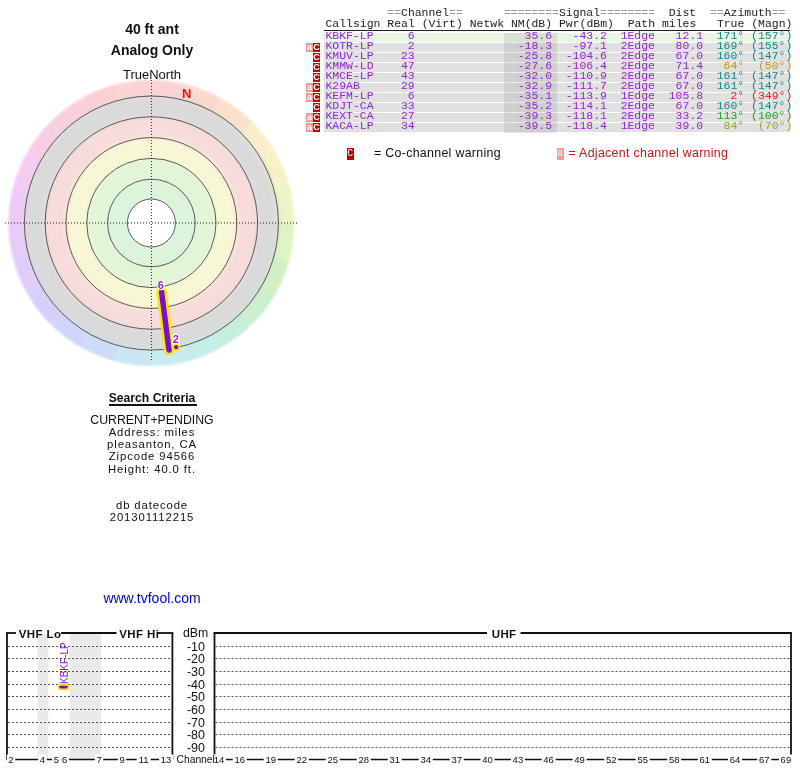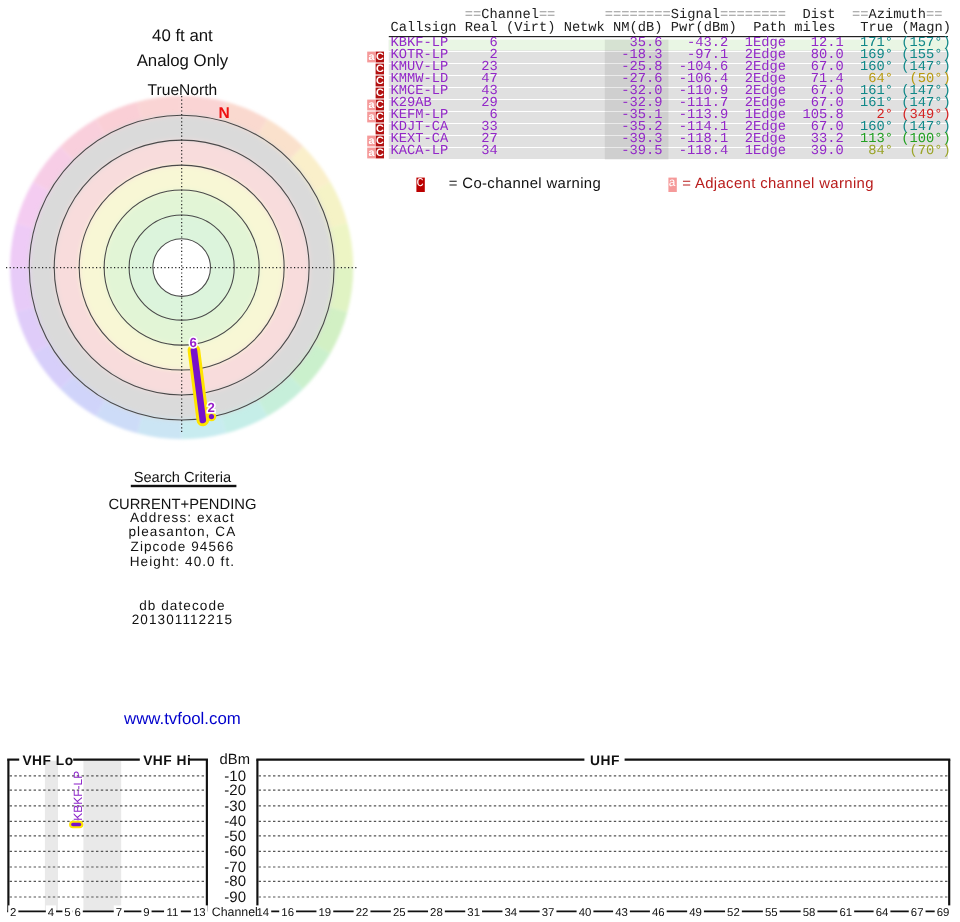--- a/index.html
+++ b/index.html
@@ -1,21 +1,21 @@
 <!DOCTYPE html>
 <html><head><meta charset="utf-8">
 <style>
 html,body{margin:0;padding:0;background:#fff;width:800px;height:768px;overflow:hidden}
 body{position:relative;font-family:"Liberation Sans",sans-serif}
 .mono{position:absolute;font-family:"Liberation Mono",monospace;font-size:11.45px;white-space:pre;color:#111}
 .mono .g{color:#999}
 .mono .d{color:#222}
 .tr{height:10px}
 .ctr{position:absolute;left:0;width:304px;text-align:center;color:#111}
-.b{font-weight:normal}
+.b{font-weight:bold}
 .u{}
 .ls{letter-spacing:0.9px}
 .bl{font-family:"Liberation Sans",sans-serif;font-size:11.5px;font-weight:bold;fill:#111;letter-spacing:0.4px}
 </style></head>
 <body>
 <svg width="310" height="375" style="position:absolute;left:0;top:0">
 <defs>
       <filter id="soft" x="-10%" y="-10%" width="120%" height="120%">
         <feGaussianBlur stdDeviation="2.4"></feGaussianBlur>
       </filter>
@@ -98,21 +98,21 @@
 <div style="position:absolute;left:374px;top:146px;font:12.4px 'Liberation Sans',sans-serif;letter-spacing:0.3px;color:#111">= Co-channel warning</div>
 <div style="position:absolute;left:556.5px;top:147.8px;width:7px;height:12px;background:#f59a9a;color:#fff;font:10px/12px 'Liberation Mono',monospace;text-align:center">a</div>
 <div style="position:absolute;left:568.5px;top:146px;font:12.4px 'Liberation Sans',sans-serif;letter-spacing:0.3px;color:#b91c1c">= Adjacent channel warning</div>
 
 <div class="ctr b" style="top:21px;font-size:14px">40 ft ant</div>
 <div class="ctr b" style="top:42.3px;font-size:14px">Analog Only</div>
 <div class="ctr" style="top:67px;font-size:13px">TrueNorth</div>
 <div class="ctr b" style="top:391px;font-size:12.2px">Search Criteria</div>
 <div style="position:absolute;left:108.5px;top:404.4px;width:88px;height:1.4px;background:#111"></div>
 <div class="ctr" style="top:412.6px;font-size:12.3px">CURRENT+PENDING</div>
-<div class="ctr ls" style="top:426.3px;font-size:11.3px">Address: exact</div>
+<div class="ctr ls" style="top:426.3px;font-size:11.3px">Address: miles</div>
 <div class="ctr ls" style="top:437.7px;font-size:11.3px">pleasanton, CA</div>
 <div class="ctr ls" style="top:449.5px;font-size:11.3px">Zipcode 94566</div>
 <div class="ctr ls" style="top:462.9px;font-size:11.3px">Height: 40.0 ft.</div>
 <div class="ctr ls" style="top:499.1px;font-size:11.3px">db datecode</div>
 <div class="ctr ls" style="top:511.3px;font-size:11.3px">201301112215</div>
 <div class="ctr u" style="top:590px;font-size:14px;color:#0000cc">www.tvfool.com</div>
 
 <svg width="800" height="768" style="position:absolute;left:0;top:0">
     <rect x="37.4" y="634" width="10.9" height="125" fill="#e9e9e9"></rect>
 <rect x="69.5" y="634" width="31.5" height="125" fill="#e9e9e9"></rect>

